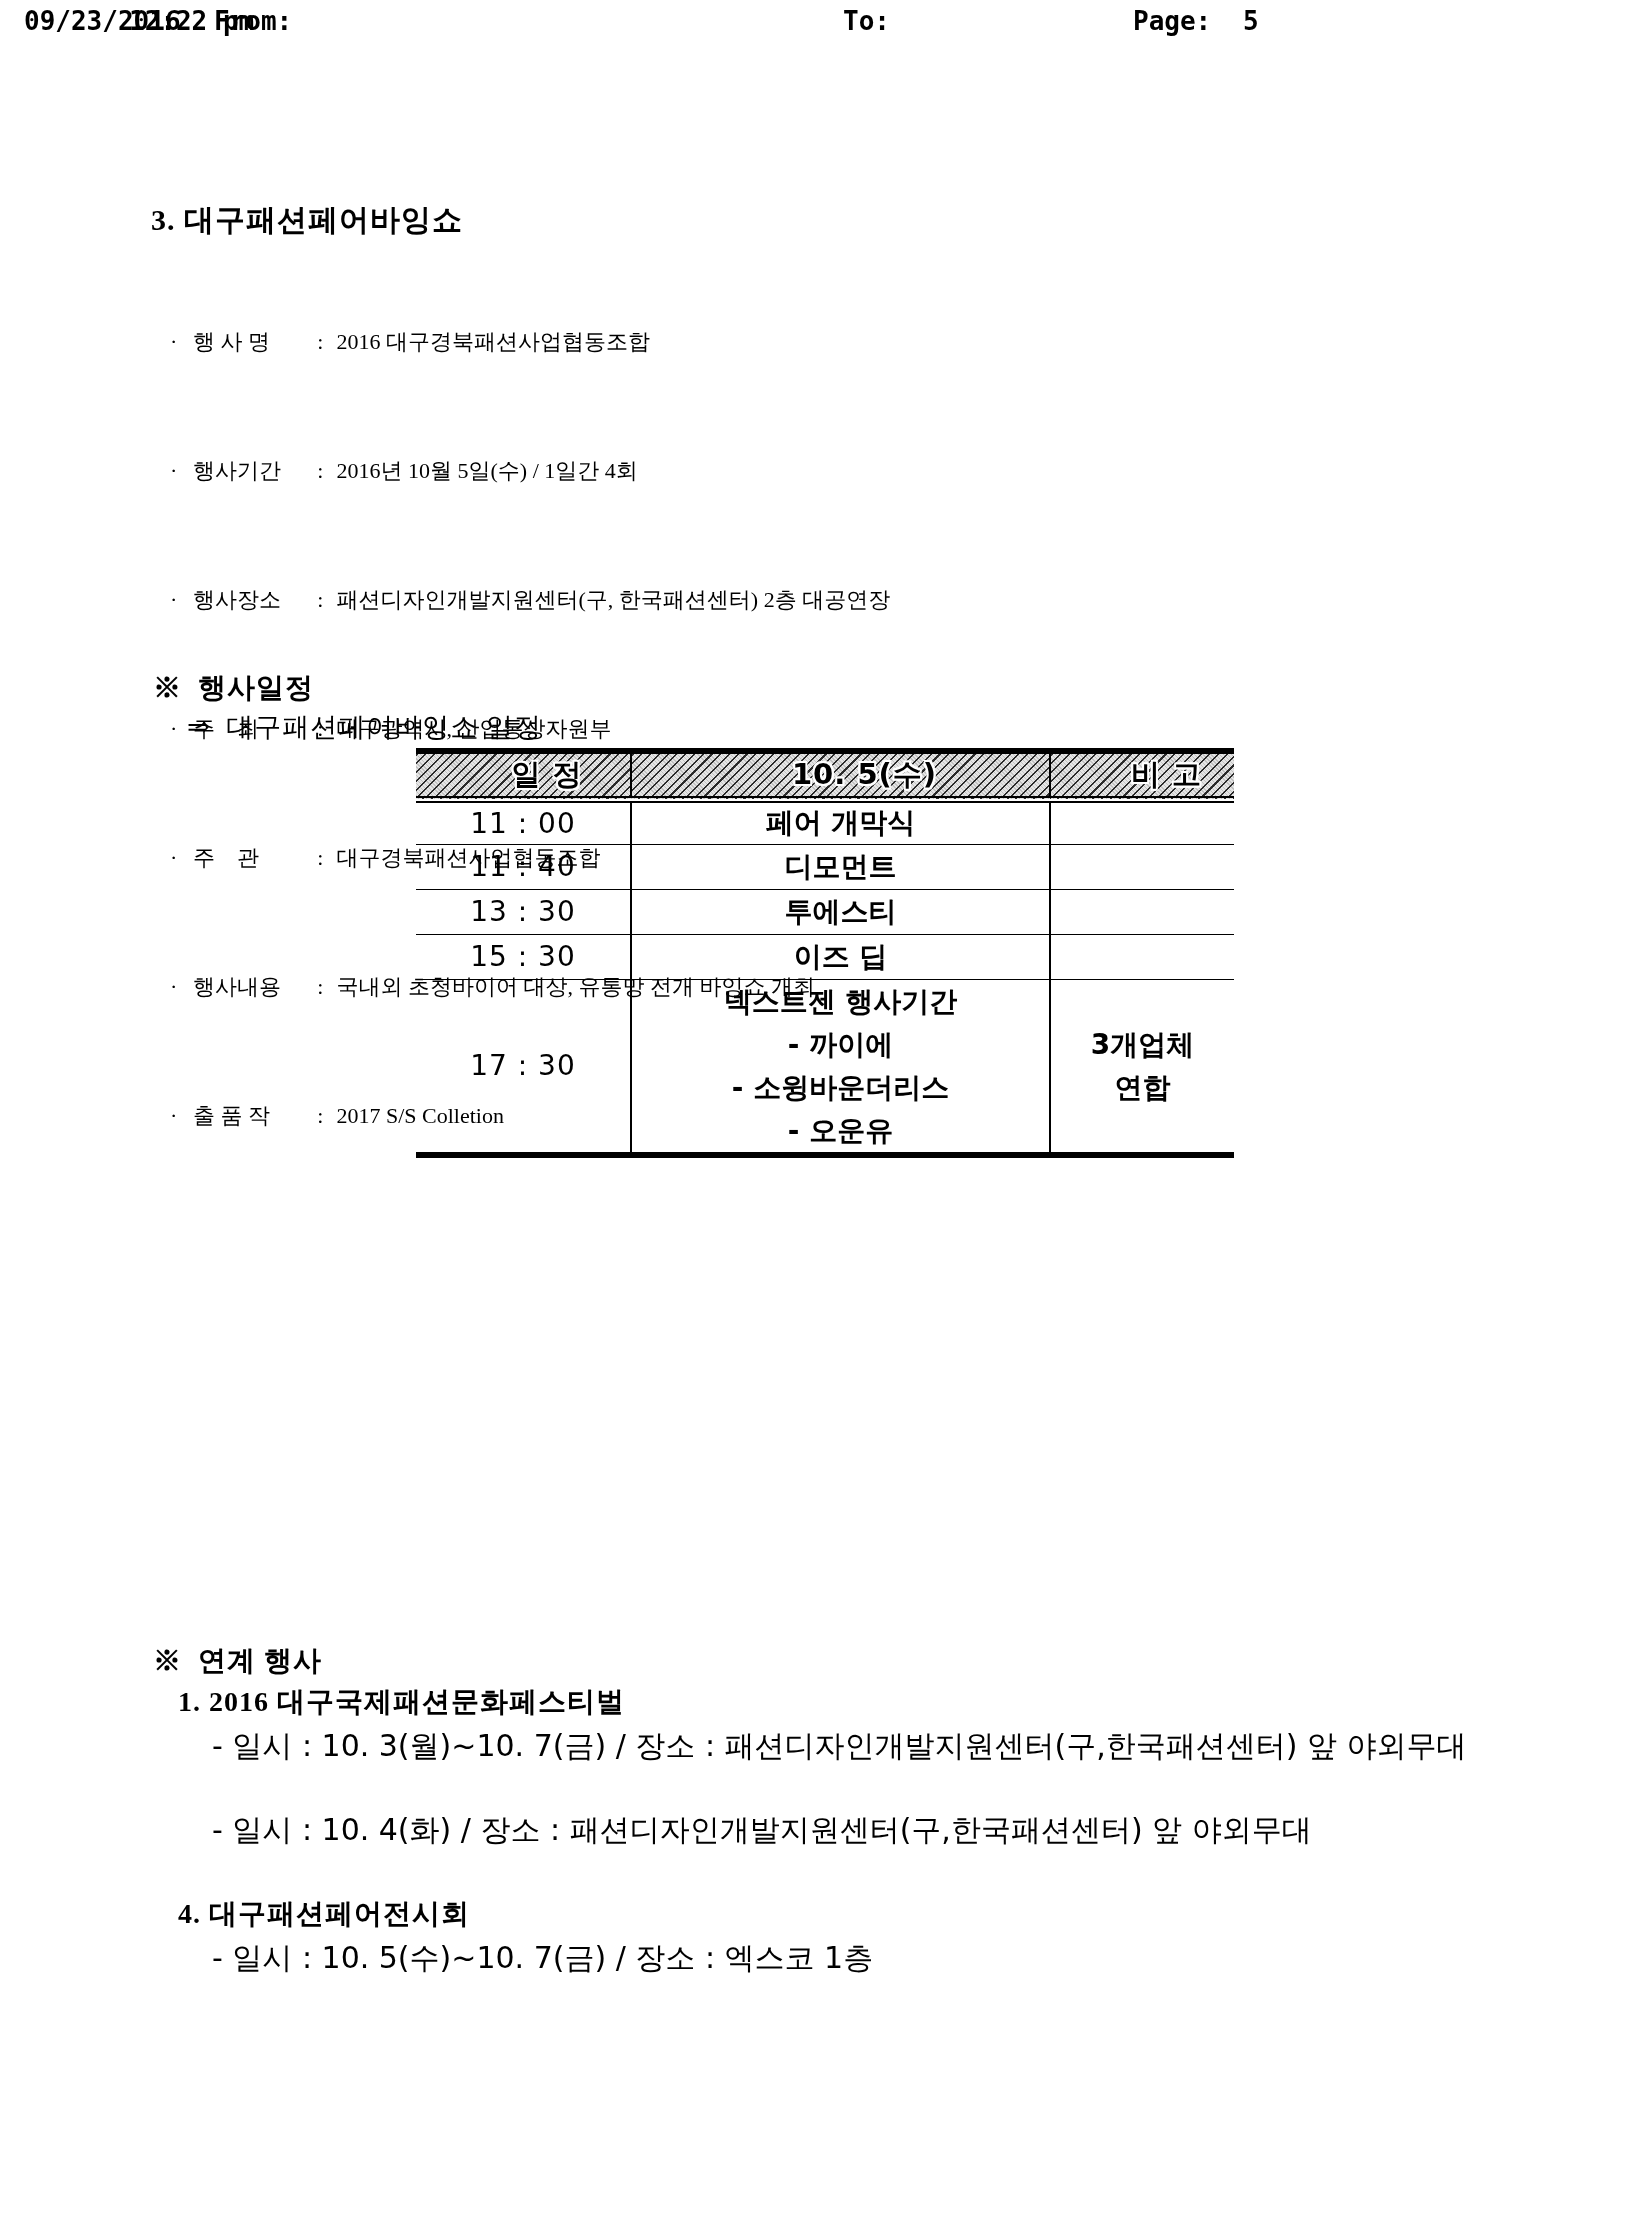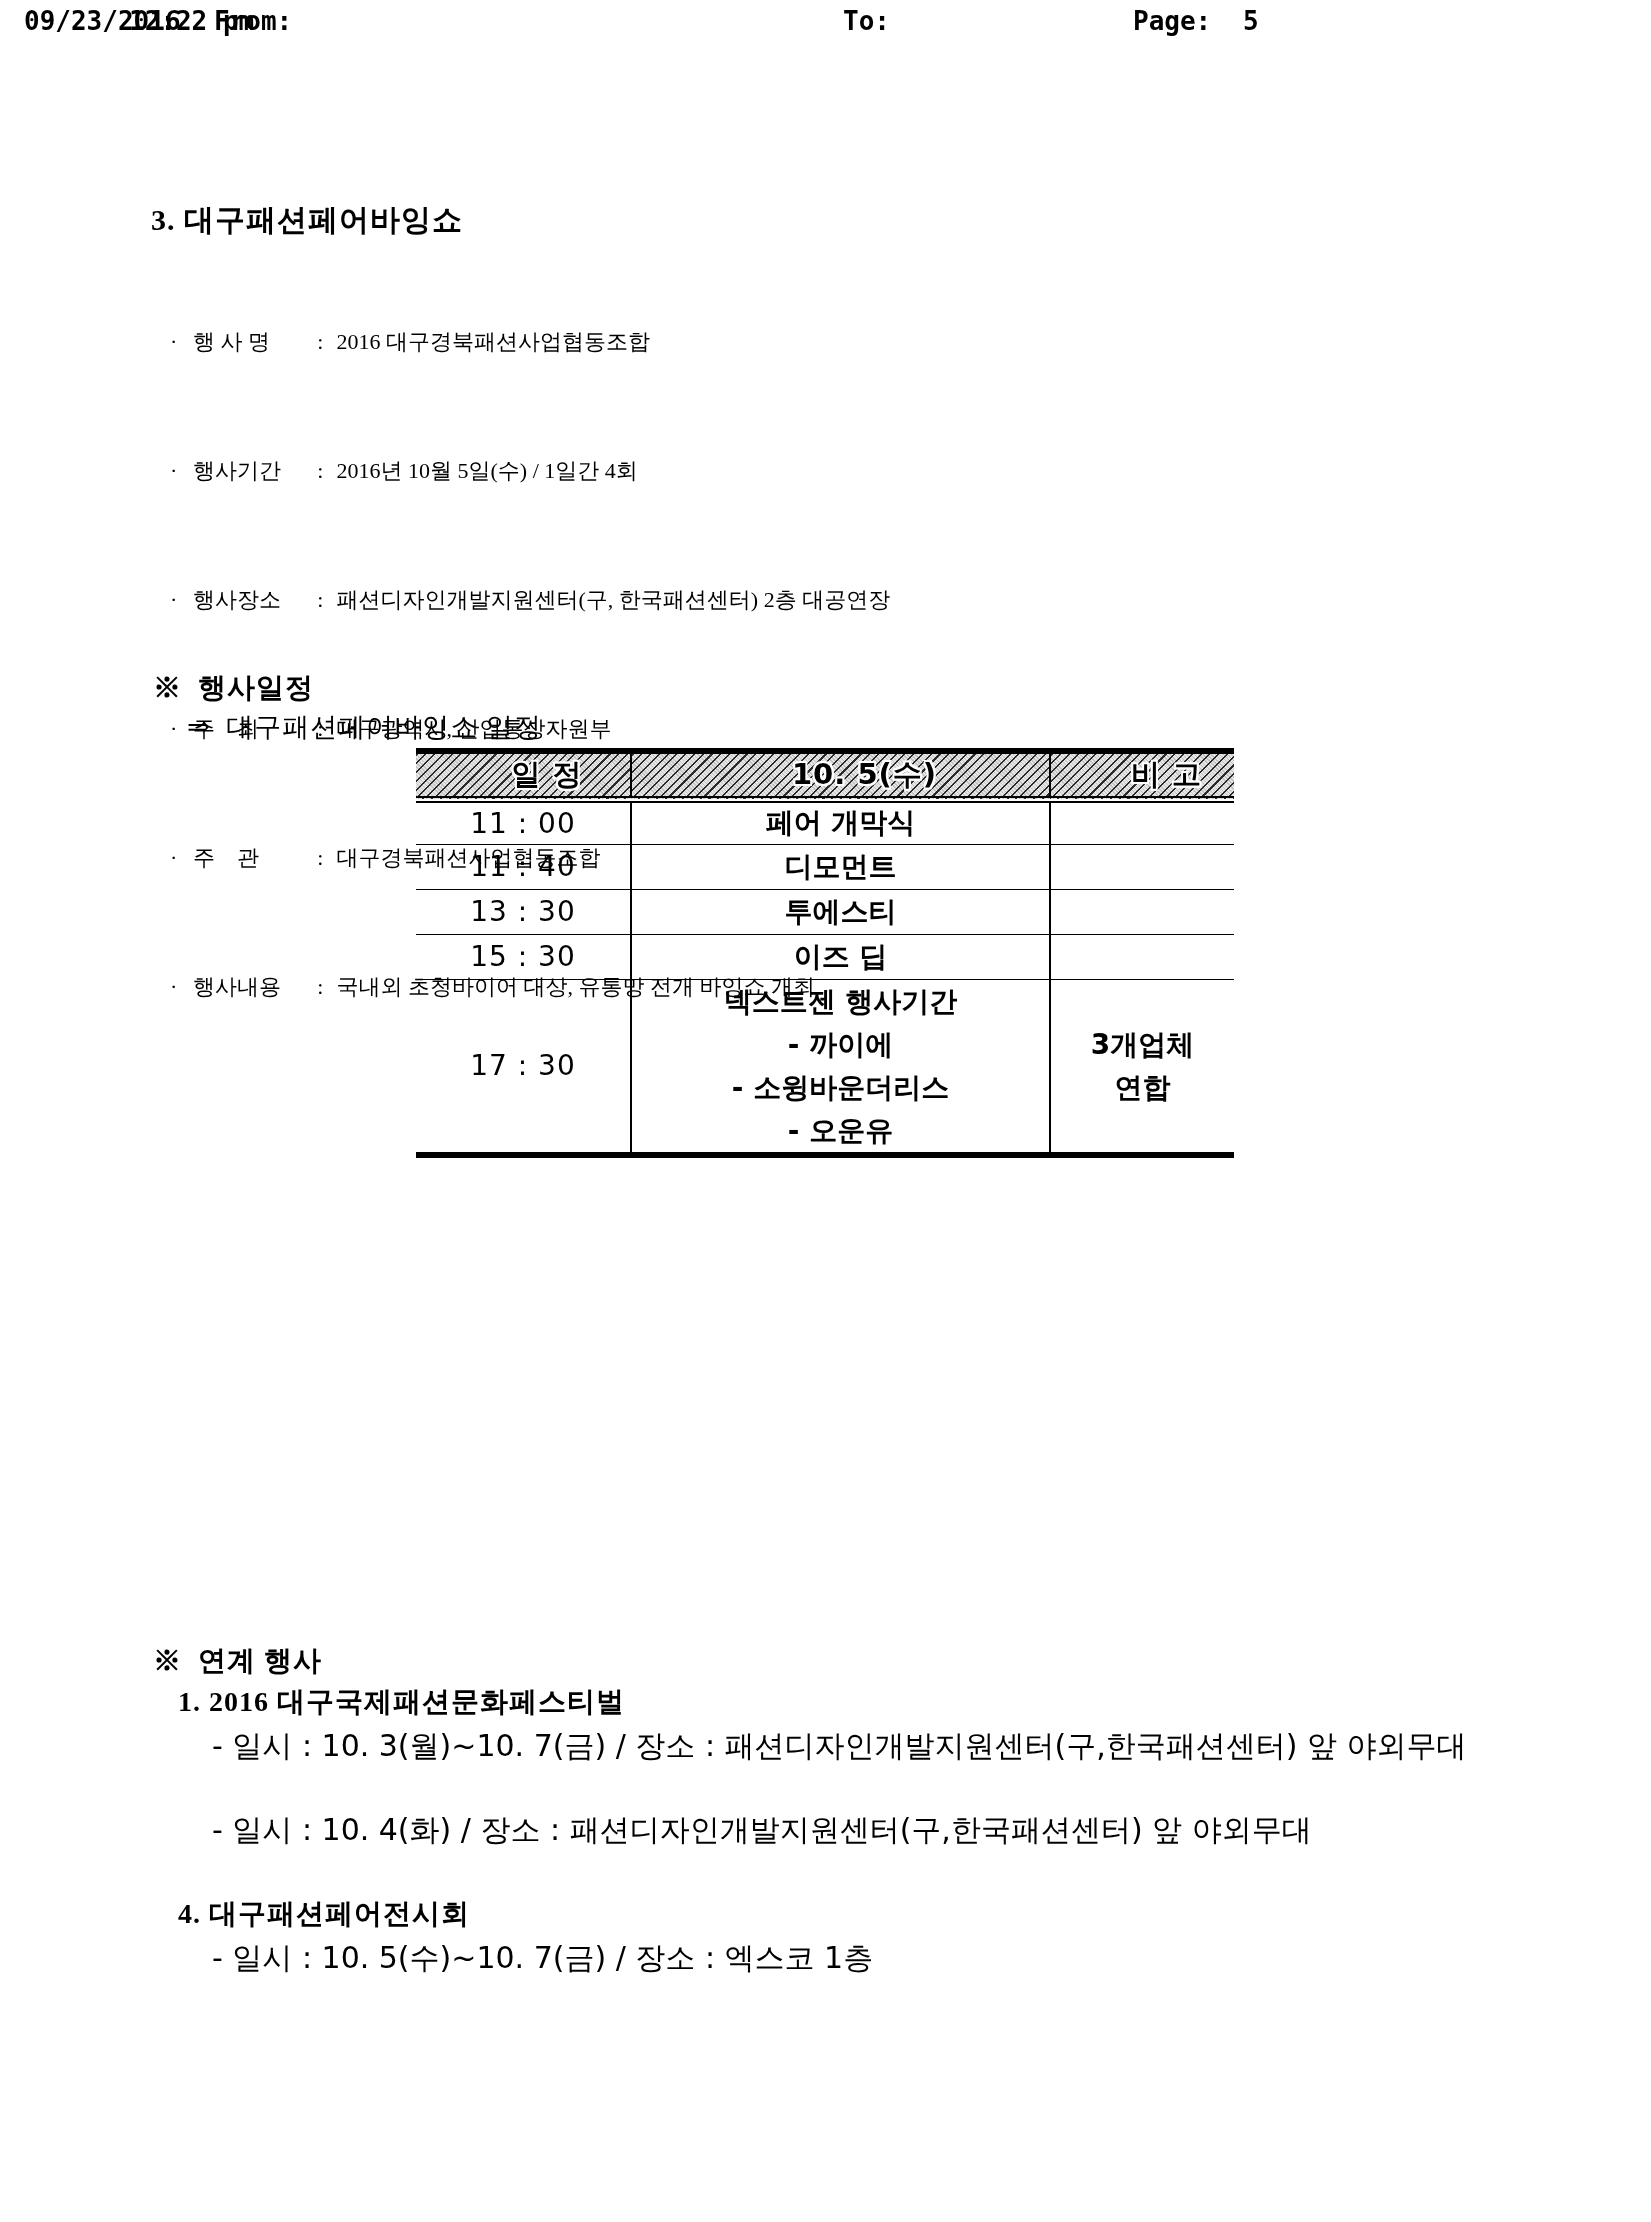--- a/index.html
+++ b/index.html
@@ -129,20 +129,23 @@
   </div>
   <div class="detail-line">
     <span class="d-bullet">·</span><span class="d-label">주    최</span><span class="d-sep">:</span><span class="d-value">대구광역시, 산업통상자원부</span>
   </div>
   <div class="detail-line">
     <span class="d-bullet">·</span><span class="d-label">주    관</span><span class="d-sep">:</span><span class="d-value">대구경북패션사업협동조합</span>
   </div>
   <div class="detail-line">
     <span class="d-bullet">·</span><span class="d-label">행사내용</span><span class="d-sep">:</span><span class="d-value">국내외 초청바이어 대상, 유통망 전개 바잉쇼 개최</span>
   </div>
+  <div class="detail-line">
+    <span class="d-bullet">·</span><span class="d-label">출 품 작</span><span class="d-sep">:</span><span class="d-value">2017 S/S Colletion</span>
+  </div>
 </div>
 
 <div class="sched-heading">
   <span>※</span>&nbsp;
   <span>행사일정</span>
 </div>
 <div class="sched-sub">
   <span>⇒</span>&nbsp;
   <span>대구패션페어바잉쇼 일정</span>
 </div>

